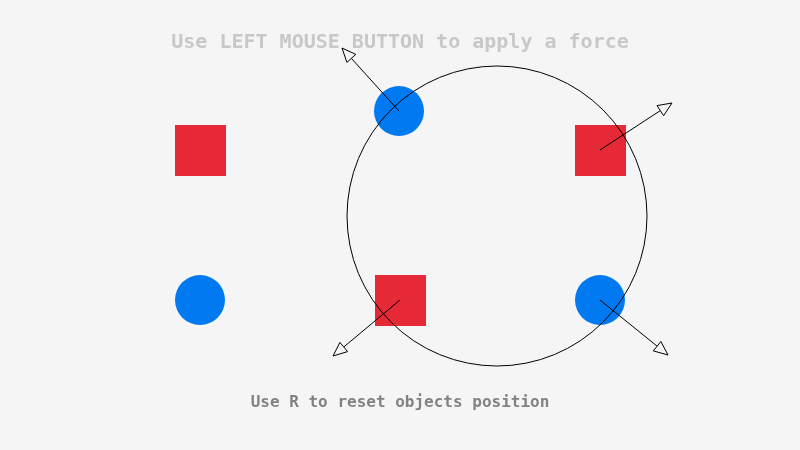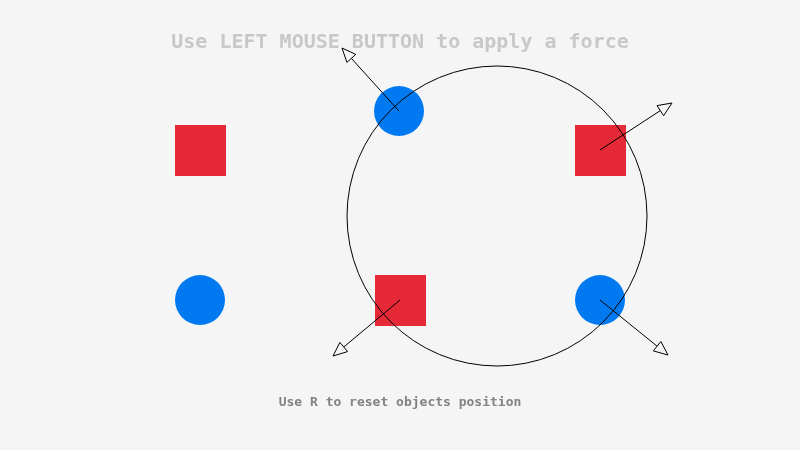--- a/index.html
+++ b/index.html
@@ -32,21 +32,21 @@
     letter-spacing: 0;
     user-select: none;
   }
   .instruction.top {
     top: 31px;
     font-size: 20px;
     line-height: 20px;
   }
   .instruction.bottom {
     top: 393px;
-    font-size: 13px;
+    font-size: 16px;
     line-height: 18px;
   }
 </style>
 </head>
 <body>
 
 <div class="stage" style="width: 800px; height: 450px; background: rgb(245, 245, 245);">
   <svg class="scene-svg" id="scene" xmlns="http://www.w3.org/2000/svg" viewBox="0 0 800 450">
       <rect x="175" y="125" width="51" height="51" fill="#e62937"></rect>
       <circle cx="200" cy="300" r="25" fill="#0079f1"></circle>

